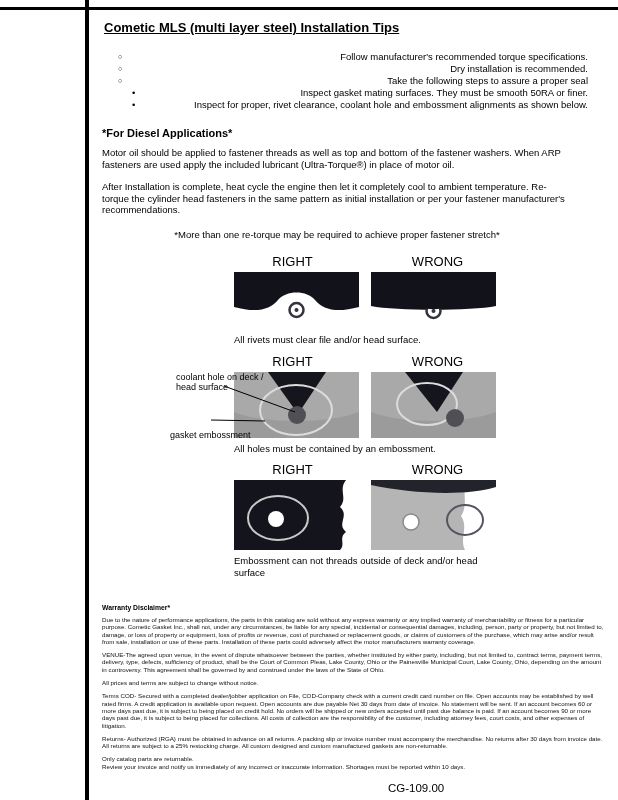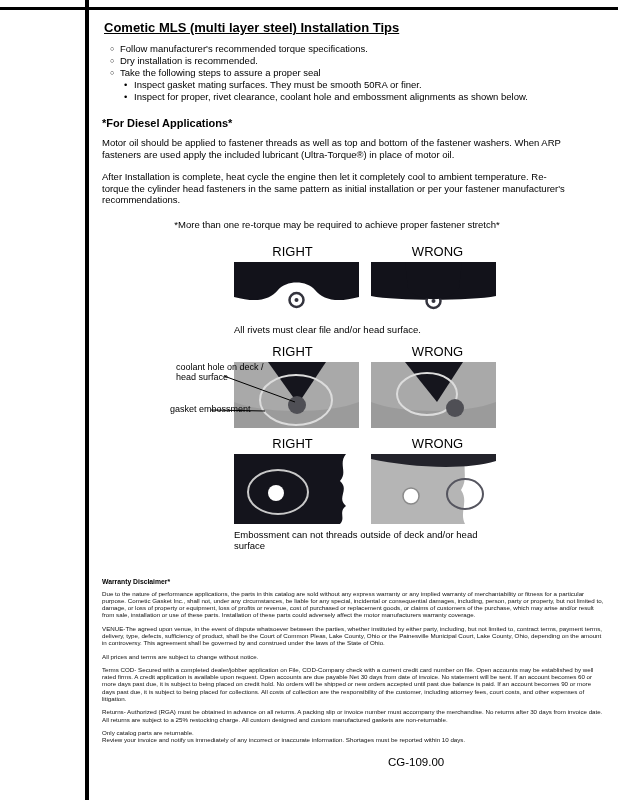--- a/index.html
+++ b/index.html
@@ -2,38 +2,38 @@
 <html><head>
 <meta charset="utf-8">
 <style>
   html,body{margin:0;padding:0;background:#ffffff;}
   body{width:618px;height:800px;position:relative;font-family:"Liberation Sans",sans-serif;color:#000;}
   .page{position:absolute;inset:0;background:#fff;overflow:hidden;}
   .rule-top{position:absolute;left:0;top:7px;width:618px;height:3px;background:#000;}
   .rule-left{position:absolute;left:85px;top:0;width:4px;height:800px;background:#000;}
   .content{position:absolute;left:102px;top:20px;width:502px;}
   .title{font-size:13px;font-weight:bold;text-decoration:underline;margin:0 0 0 2px;}
-  ul.tips{list-style:none;margin:8px;padding:0;font-size:9.5px;line-height:12px;}
+  ul.tips{list-style:none;margin:16px;padding:0;font-size:9.5px;line-height:12px;text-align:right;}
   ul.tips li{position:relative;padding-left:10px;}
   ul.tips li.lvl1::before{content:"○";position:absolute;left:0;top:0;font-size:7px;line-height:12px;}
   ul.tips li.lvl2{padding-left:24px;}
   ul.tips li.lvl2::before{content:"•";position:absolute;left:14px;top:0;font-size:9.5px;line-height:12px;}
   .diesel-head{font-size:11px;font-weight:bold;margin:14px 0 8px 0;}
   .para{font-size:9.5px;line-height:11.5px;margin:0 0 11px 0;width:470px;}
   .note{margin-top:13px;text-align:center;}
   .figures{margin:14px 0 0 132px;width:262px;}
   .fig-row{position:relative;margin-bottom:8px;}
   .fig-heads{display:flex;gap:28px;margin-bottom:3px;}
   .fig-head{width:125px;text-align:center;font-size:13px;color:#000;}
   .fig-panels{display:flex;gap:12px;position:relative;}
   .fig-panels svg{display:block;}
   .fig-caption{font-size:9.5px;margin-top:5px;line-height:11.5px;width:250px;}
   .ann{position:absolute;font-size:9px;line-height:10.5px;color:#000;margin-left:42px;}
   .ann-coolant{left:-100px;top:0;width:88px;}
-  .ann-emboss{left:-106px;top:42px;width:100px;}
+  .ann-emboss{left:-106px;top:58px;width:100px;}
   .leads{position:absolute;left:-45px;top:0;pointer-events:none;}
   .warranty{margin-top:26px;width:502px;}
   .w-head{font-size:6.8px;font-weight:bold;margin:0 0 5px 0;}
   .w-p{font-size:6.2px;line-height:7.3px;margin:0 0 6px 0;color:#111;}
   .w-p.tight{margin-bottom:0;}
   .footer{margin-top:12px;padding-left:286px;font-size:11.5px;}
 </style>
 </head>
 <body>
 
@@ -103,20 +103,21 @@
             <ellipse cx="56" cy="32" rx="30" ry="21" fill="none" stroke="#dcdcdc" stroke-width="2"></ellipse>
             <circle cx="84" cy="46" r="9" fill="#4f4f55"></circle>
           </svg>
           <div class="ann ann-coolant">coolant hole on deck / head surface</div>
           <div class="ann ann-emboss">gasket embossment</div>
           <svg class="leads" width="170" height="66" viewBox="0 0 170 66">
             <line x1="35" y1="14" x2="106" y2="40" stroke="#000000" stroke-width="1"></line>
             <line x1="22" y1="48" x2="76" y2="49" stroke="#000000" stroke-width="1"></line>
           </svg>
         </div>
+        <div class="fig-caption">All holes must be contained by an embossment.</div>
       </div>
 
       <div class="fig-row">
         <div class="fig-heads">
           <span class="fig-head">RIGHT</span>
           <span class="fig-head">WRONG</span>
         </div>
         <div class="fig-panels">
           <svg width="125" height="70" viewBox="0 0 125 70">
             <rect width="125" height="70" fill="#ffffff"></rect>

